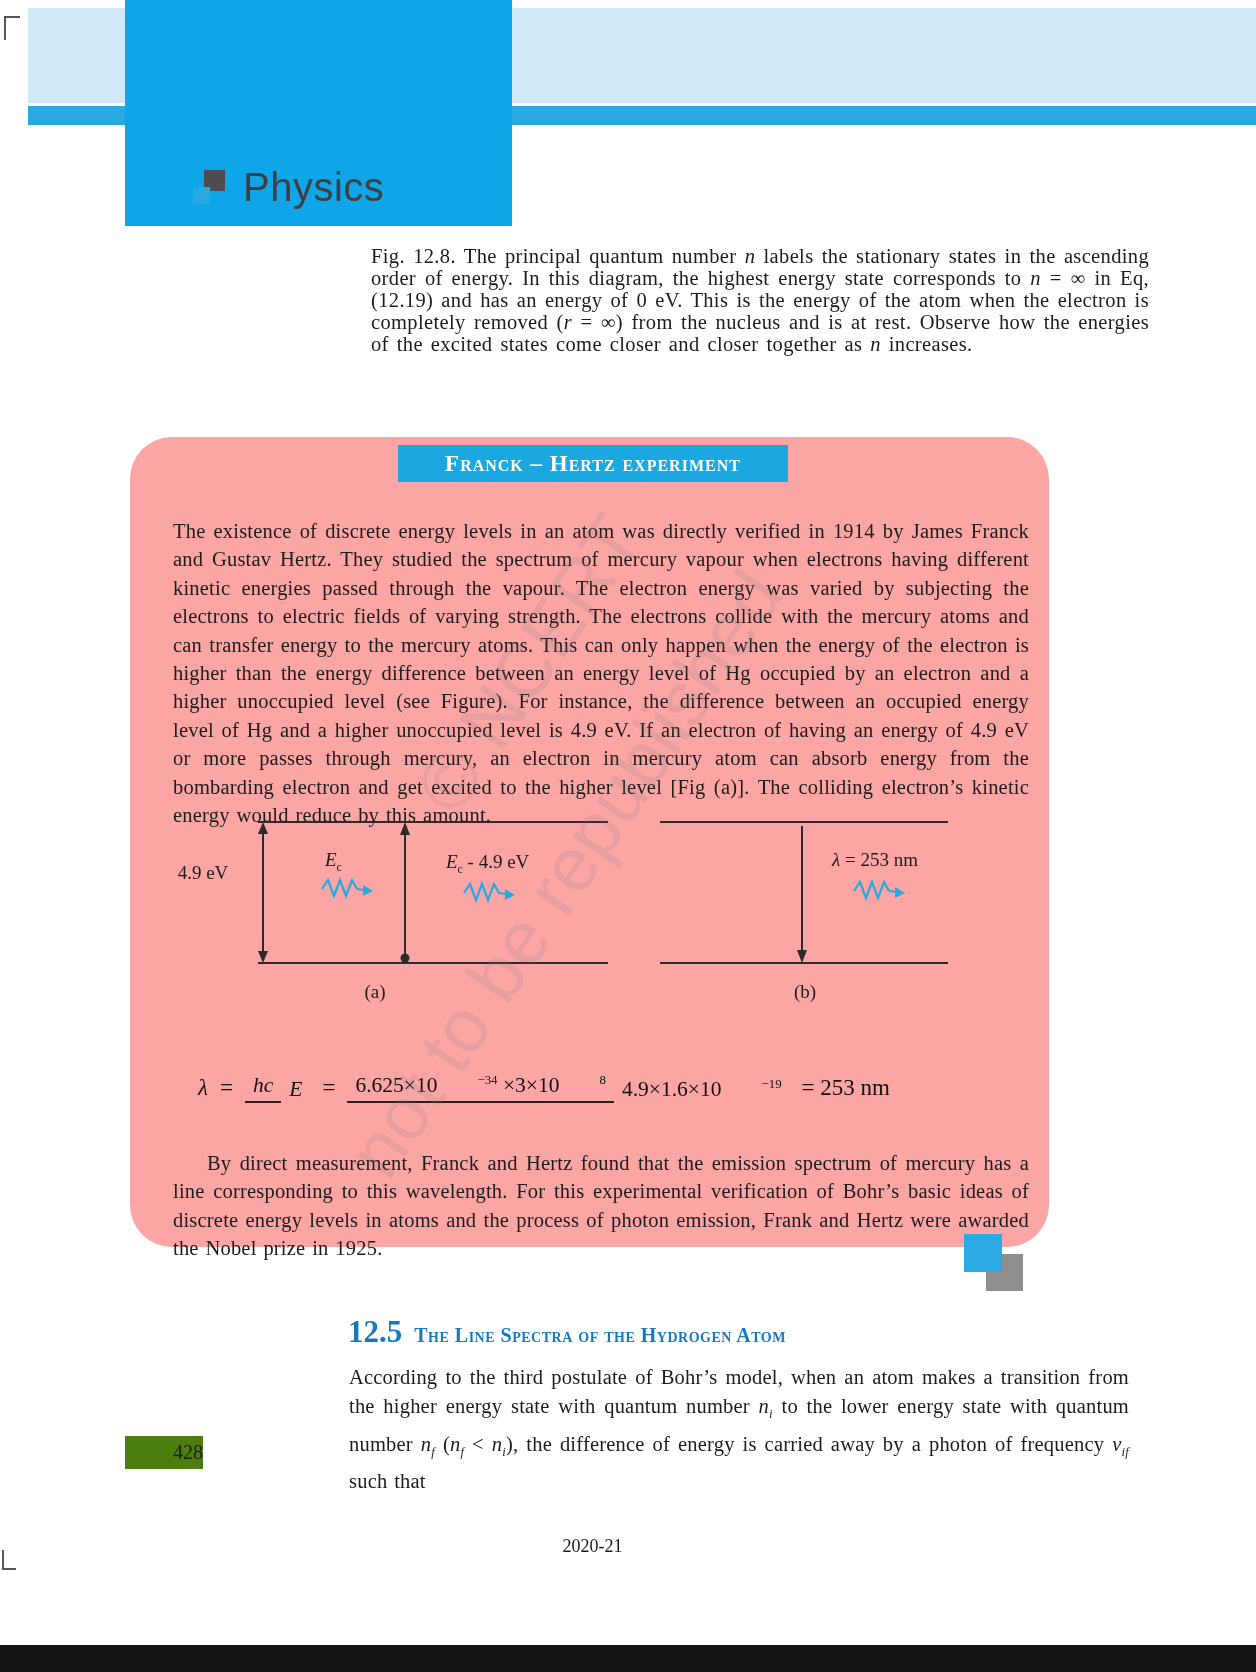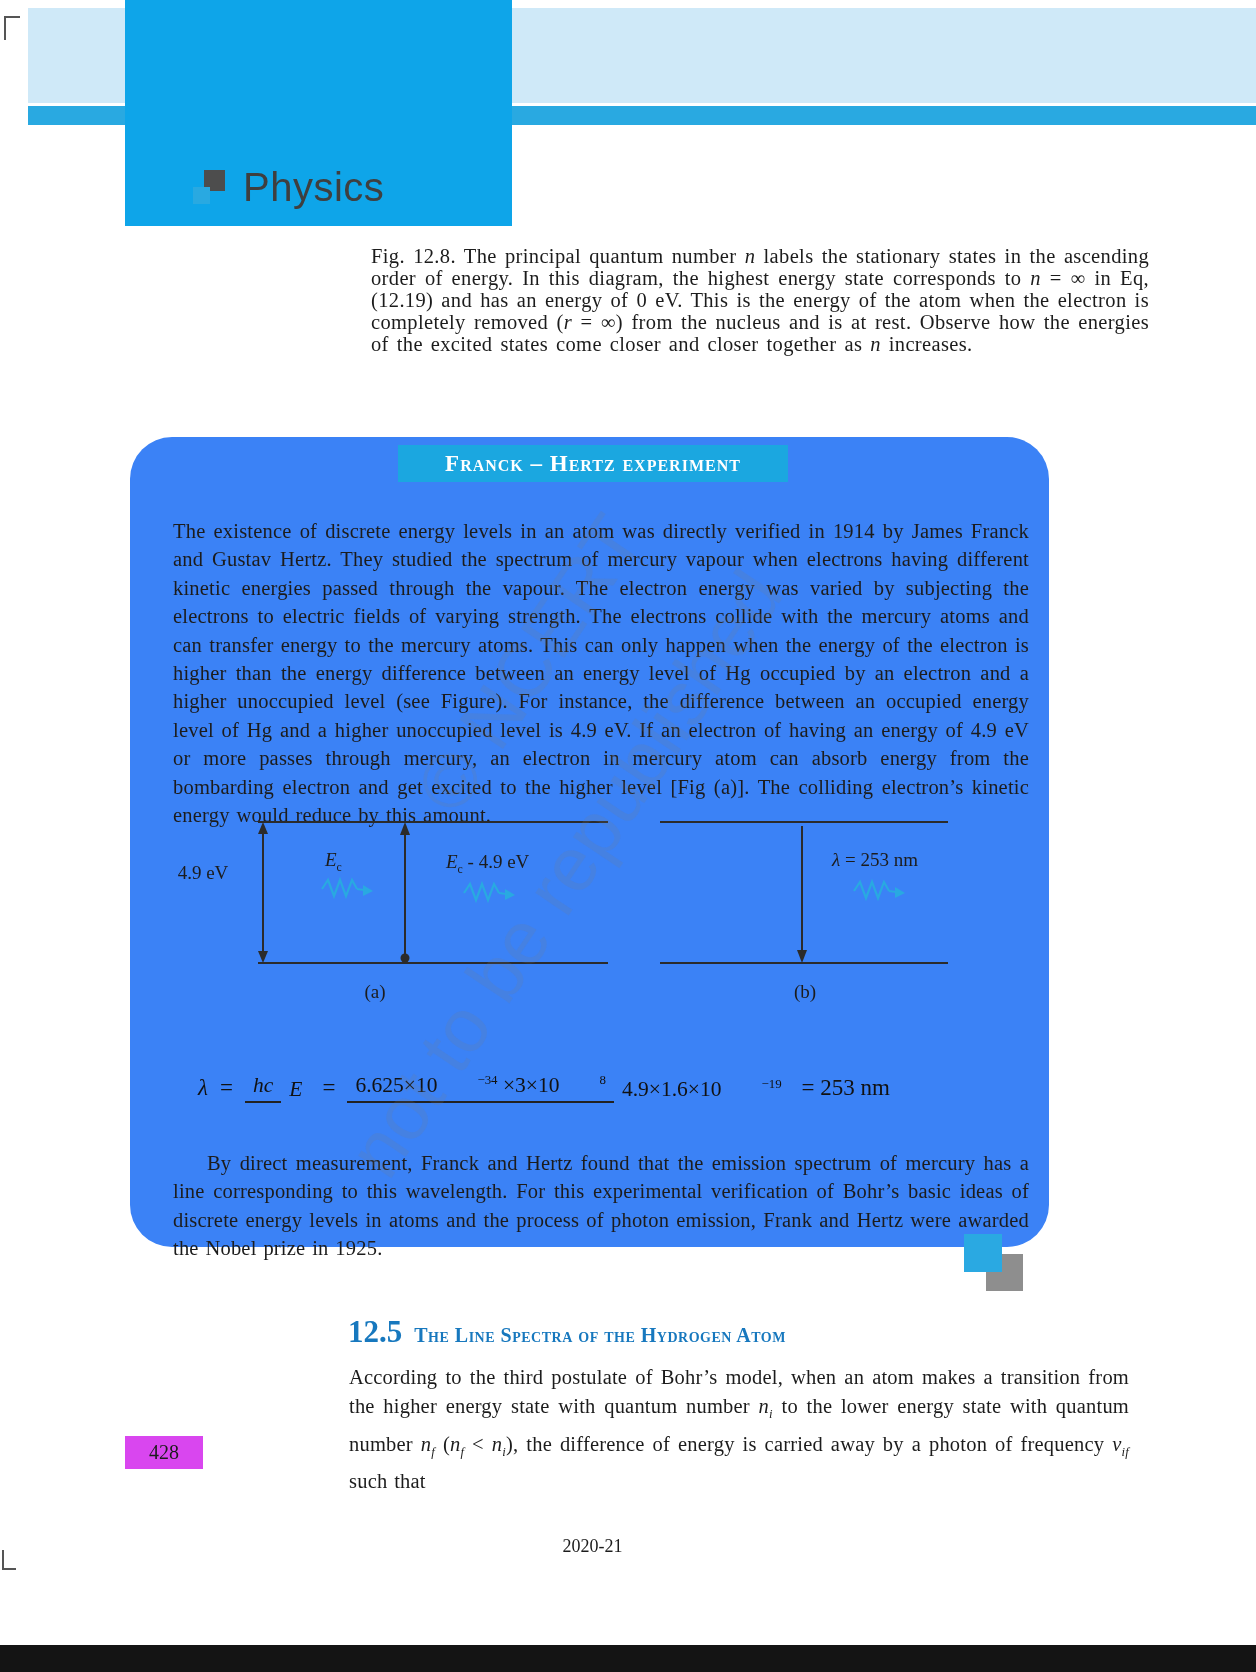--- a/index.html
+++ b/index.html
@@ -28,21 +28,21 @@
   .wm1{left:360px;top:620px;font-size:76px;transform:rotate(-56deg);}
   .wm2{left:210px;top:830px;font-size:76px;transform:rotate(-56deg);}
 
   
   .fig-caption{position:absolute;left:360px;top:234px;width:778px;margin:11px;
                font-size:20.5px;line-height:22px;text-align:justify;
                letter-spacing:0.35px;word-spacing:2.5px;}
 
   
   .fh-box{position:absolute;left:130px;top:437px;width:919px;height:810px;
-          background:#3b82f6;border-radius:42px;}
+          background:#fca5a5;border-radius:42px;}
   .fh-banner{position:absolute;left:268px;top:8px;width:390px;height:37px;background:#1ba7e0;
              color:#ffffff;font-variant:small-caps;font-weight:bold;font-size:23px;
              letter-spacing:1px;text-align:center;line-height:37px;}
   .fh-para{position:absolute;left:33px;width:856px;margin:10px;font-size:20.5px;
            line-height:28.4px;text-align:justify;letter-spacing:0.2px;word-spacing:1.5px;}
   .fh-p1{top:70px;}
   .fh-p2{top:576px;text-indent:34px;}
   .fh-p3{top:702px;text-indent:34px;}
 
   
@@ -84,21 +84,21 @@
   .section-heading{position:absolute;left:348px;top:1314px;margin:0;display:flex;
                    align-items:baseline;color:#1778be;}
   .sec-num{font-size:31px;font-weight:bold;}
   .sec-title{font-size:20px;font-weight:bold;font-variant:small-caps;letter-spacing:0.5px;margin-left:12px;}
   .section-para{position:absolute;left:348px;top:1362px;width:780px;margin:1px;
                 font-size:20.5px;line-height:29.4px;text-align:justify;
                 letter-spacing:0.2px;word-spacing:1.5px;}
 
   
   .page-num-box{position:absolute;left:125px;top:1436px;width:78px;height:33px;
-                background:#d946ef;display:flex;align-items:center;justify-content:center;
+                background:#4d7c0f;display:flex;align-items:center;justify-content:flex-end;
                 font-size:20px;color:#1c1c1c;}
   .footer{position:absolute;left:0;top:1536px;width:1185px;text-align:center;
           font-size:18px;color:#1c1c1c;}
   .bottom-bar{position:absolute;left:0;right:0;bottom:0;height:27px;background:#141414;}
 
   i{font-style:italic;}
 </style>
 </head>
 <body>
 

